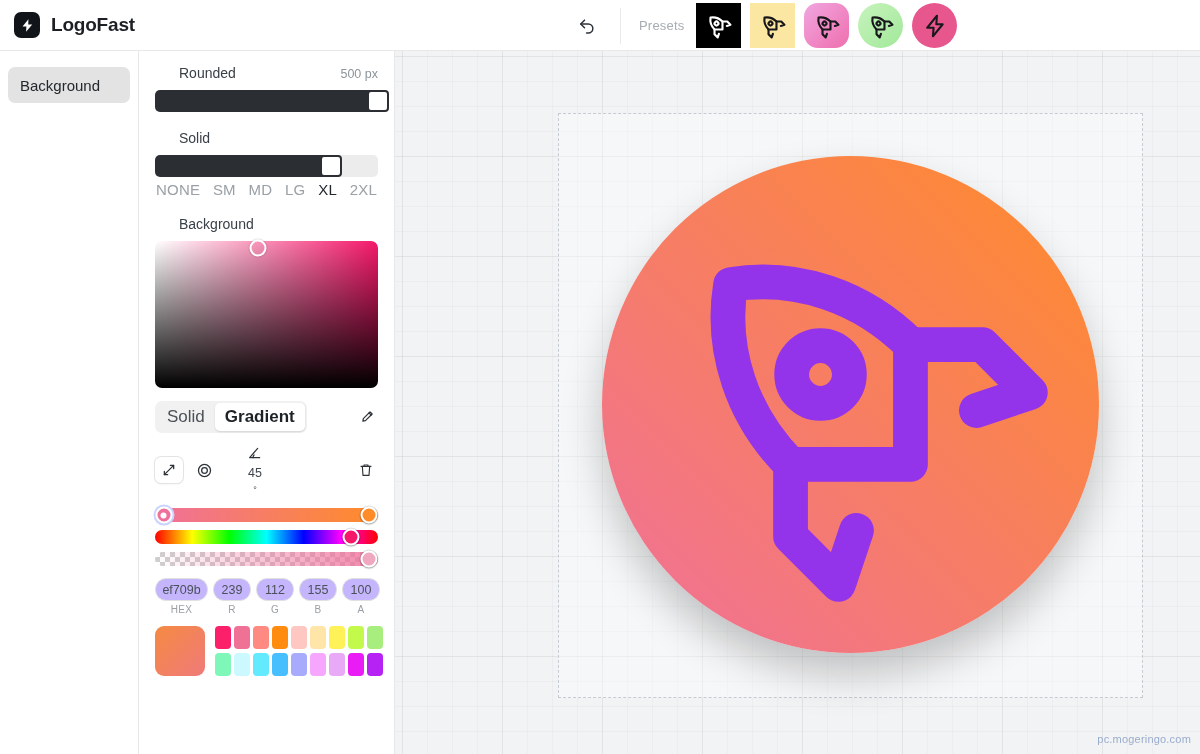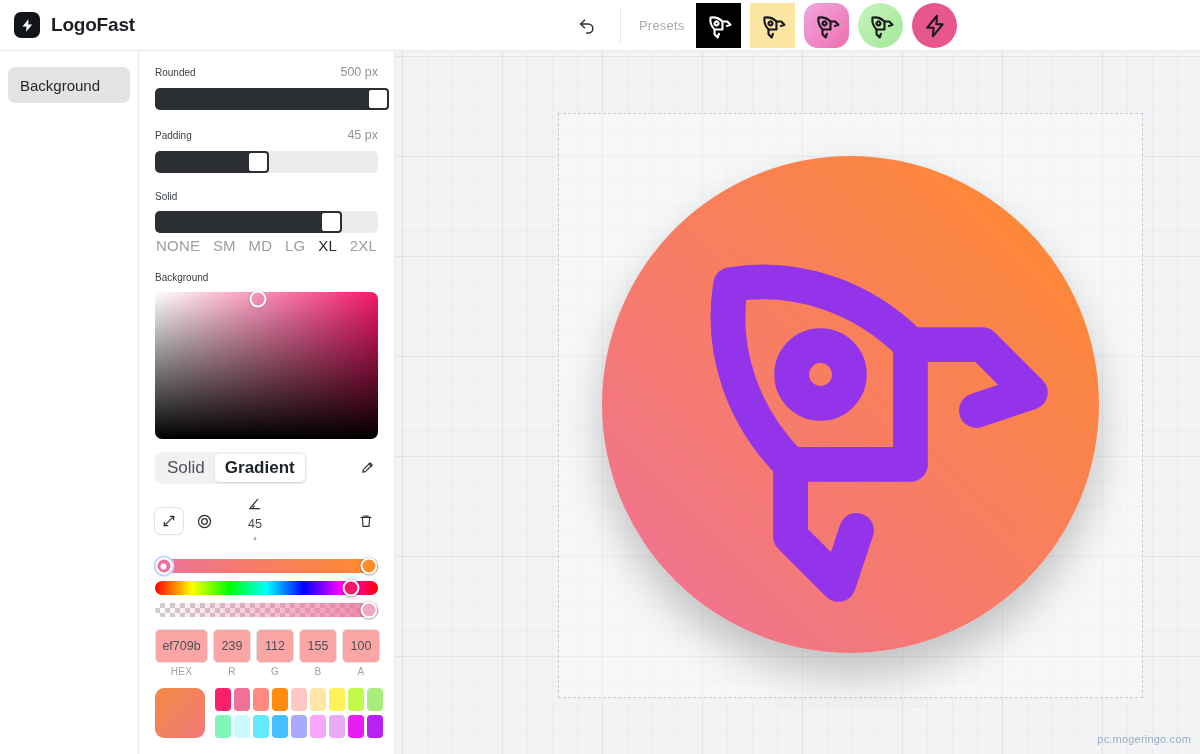--- a/index.html
+++ b/index.html
@@ -55,21 +55,21 @@
   }
   .nav-item.active { background: #e3e3e3; }
 
   
   .panel {
     width: 256px; min-width: 256px; border-right: 1px solid #e8e8e8;
     padding: 14px 16px 0 16px; background: #fff; overflow: hidden;
   }
   .ctl { margin-bottom: 18px; }
   .ctl-head { display: flex; justify-content: space-between; align-items: baseline; margin-bottom: 9px; }
-  .ctl-label { font-size: 10px; color: #3a4047; }
+  .ctl-label { font-size: 14px; color: #3a4047; margin-left: 24px; }
   .ctl-value { font-size: 12.5px; color: #8d949b; }
 
   .slider { position: relative; height: 22px; border-radius: 5px; background: #ececec; overflow: visible; }
   .slider-fill { position: absolute; left: 0; top: 0; bottom: 0; background: #2b2f33; border-radius: 5px 0 0 5px; }
   .slider-fill.full { border-radius: 5px; }
   .slider-thumb {
     position: absolute; top: 50%; transform: translate(-50%, -50%);
     width: 22px; height: 22px; background: #fff; border: 2px solid #2b2f33; border-radius: 4px;
     cursor: pointer;
   }
@@ -135,23 +135,23 @@
   .stop.sel::after {
     content: ""; position: absolute; left: 50%; top: 50%; transform: translate(-50%,-50%);
     width: 6px; height: 6px; border-radius: 50%; background: #fff;
   }
 
   .fields { display: flex; gap: 5px; margin: 12px 0 11px 0; }
   .field { flex: 0 0 auto; text-align: center; }
   .field.hex { width: 53px; }
   .field.num { width: 38px; }
   .field input {
-    width: 100%; height: 34px; border: 1px solid #e1e1e1; border-radius: 5px;
+    width: 100%; height: 23px; border: 1px solid #e1e1e1; border-radius: 11px;
     font-size: 12.5px; color: #4b5158; text-align: center; font-family: "Liberation Sans", sans-serif;
-    background: #fca5a5; outline: none; padding: 0 2px;
+    background: #c4b5fd; outline: none; padding: 0 2px;
   }
   .field label { display: block; font-size: 10px; color: #9aa0a6; margin-top: 3px; letter-spacing: .3px; }
 
   .swatch-row { display: flex; gap: 10px; align-items: flex-start; }
   .preview-swatch {
     width: 50px; height: 50px; border-radius: 9px; flex: 0 0 auto;
     background: linear-gradient(135deg, #f58a42 0%, #ef7a7a 100%);
   }
   .swatch-grid { display: flex; flex-direction: column; gap: 4px; }
   .swatch-line { display: flex; gap: 3px; }
@@ -274,30 +274,20 @@
         <div class="ctl-head">
           <span class="ctl-label">Rounded</span>
           <span class="ctl-value">500 px</span>
         </div>
         <div class="slider">
           <div class="slider-fill full" style="width:100%"></div>
           <div class="slider-thumb" style="left:100%"></div>
         </div>
       </div>
 
-      <div class="ctl">
-        <div class="ctl-head">
-          <span class="ctl-label">Padding</span>
-          <span class="ctl-value">45 px</span>
-        </div>
-        <div class="slider">
-          <div class="slider-fill" style="width:46%"></div>
-          <div class="slider-thumb" style="left:46%"></div>
-        </div>
-      </div>
 
       <div class="ctl">
         <div class="ctl-head">
           <span class="ctl-label">Solid</span>
         </div>
         <div class="slider">
           <div class="slider-fill" style="width:79%"></div>
           <div class="slider-thumb" style="left:79%"></div>
         </div>
         <div class="shadow-ticks">

